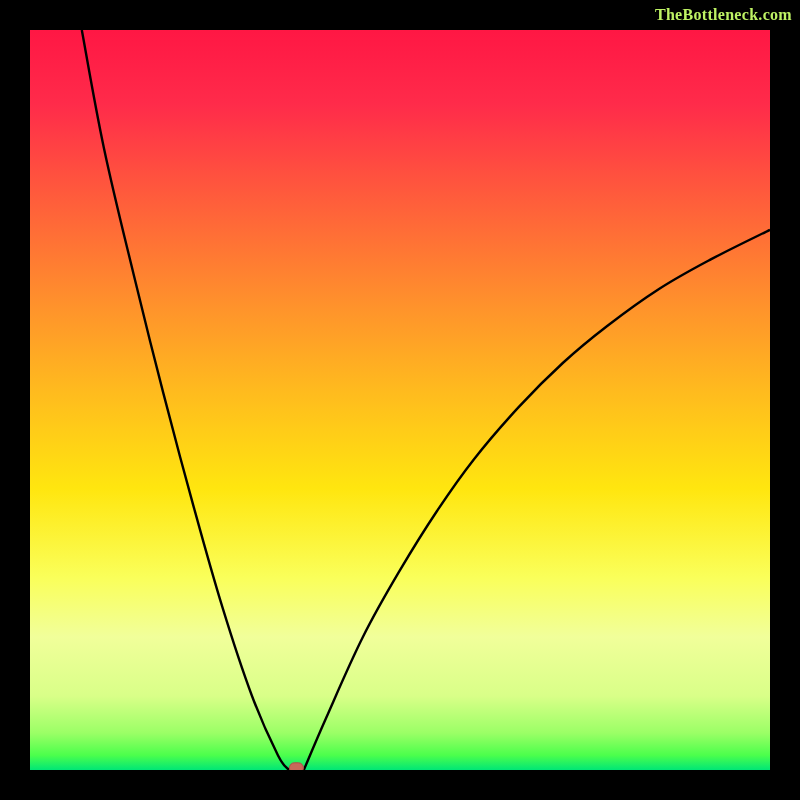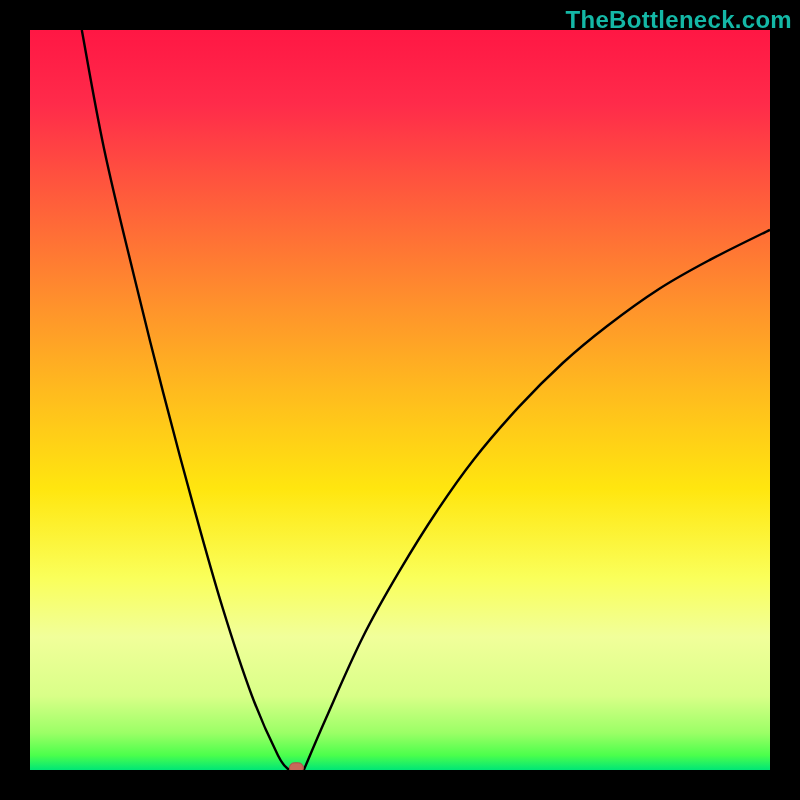--- a/index.html
+++ b/index.html
@@ -24,24 +24,24 @@
       #9bff66 95%,
       #4cff4c 98%,
       #00e676 100%
     );
     overflow: hidden;
   }
   .watermark {
     position: absolute;
     top: 6px;
     right: 8px;
-    font-size: 24px;
+    font-size: 16px;
     font-weight: 600;
-    color: #14b8a6;
-    font-family: Liberation Sans, sans-serif;
+    color: #bef264;
+    font-family: Liberation Serif, serif;
     letter-spacing: 0.3px;
   }
   svg { position: absolute; left: 0; top: 0; }
   .curve { fill: none; stroke: #000; stroke-width: 2.4; }
   .minpoint {
     fill: #c96a5a;
     stroke: #b05048;
     stroke-width: 1;
   }
 </style>

